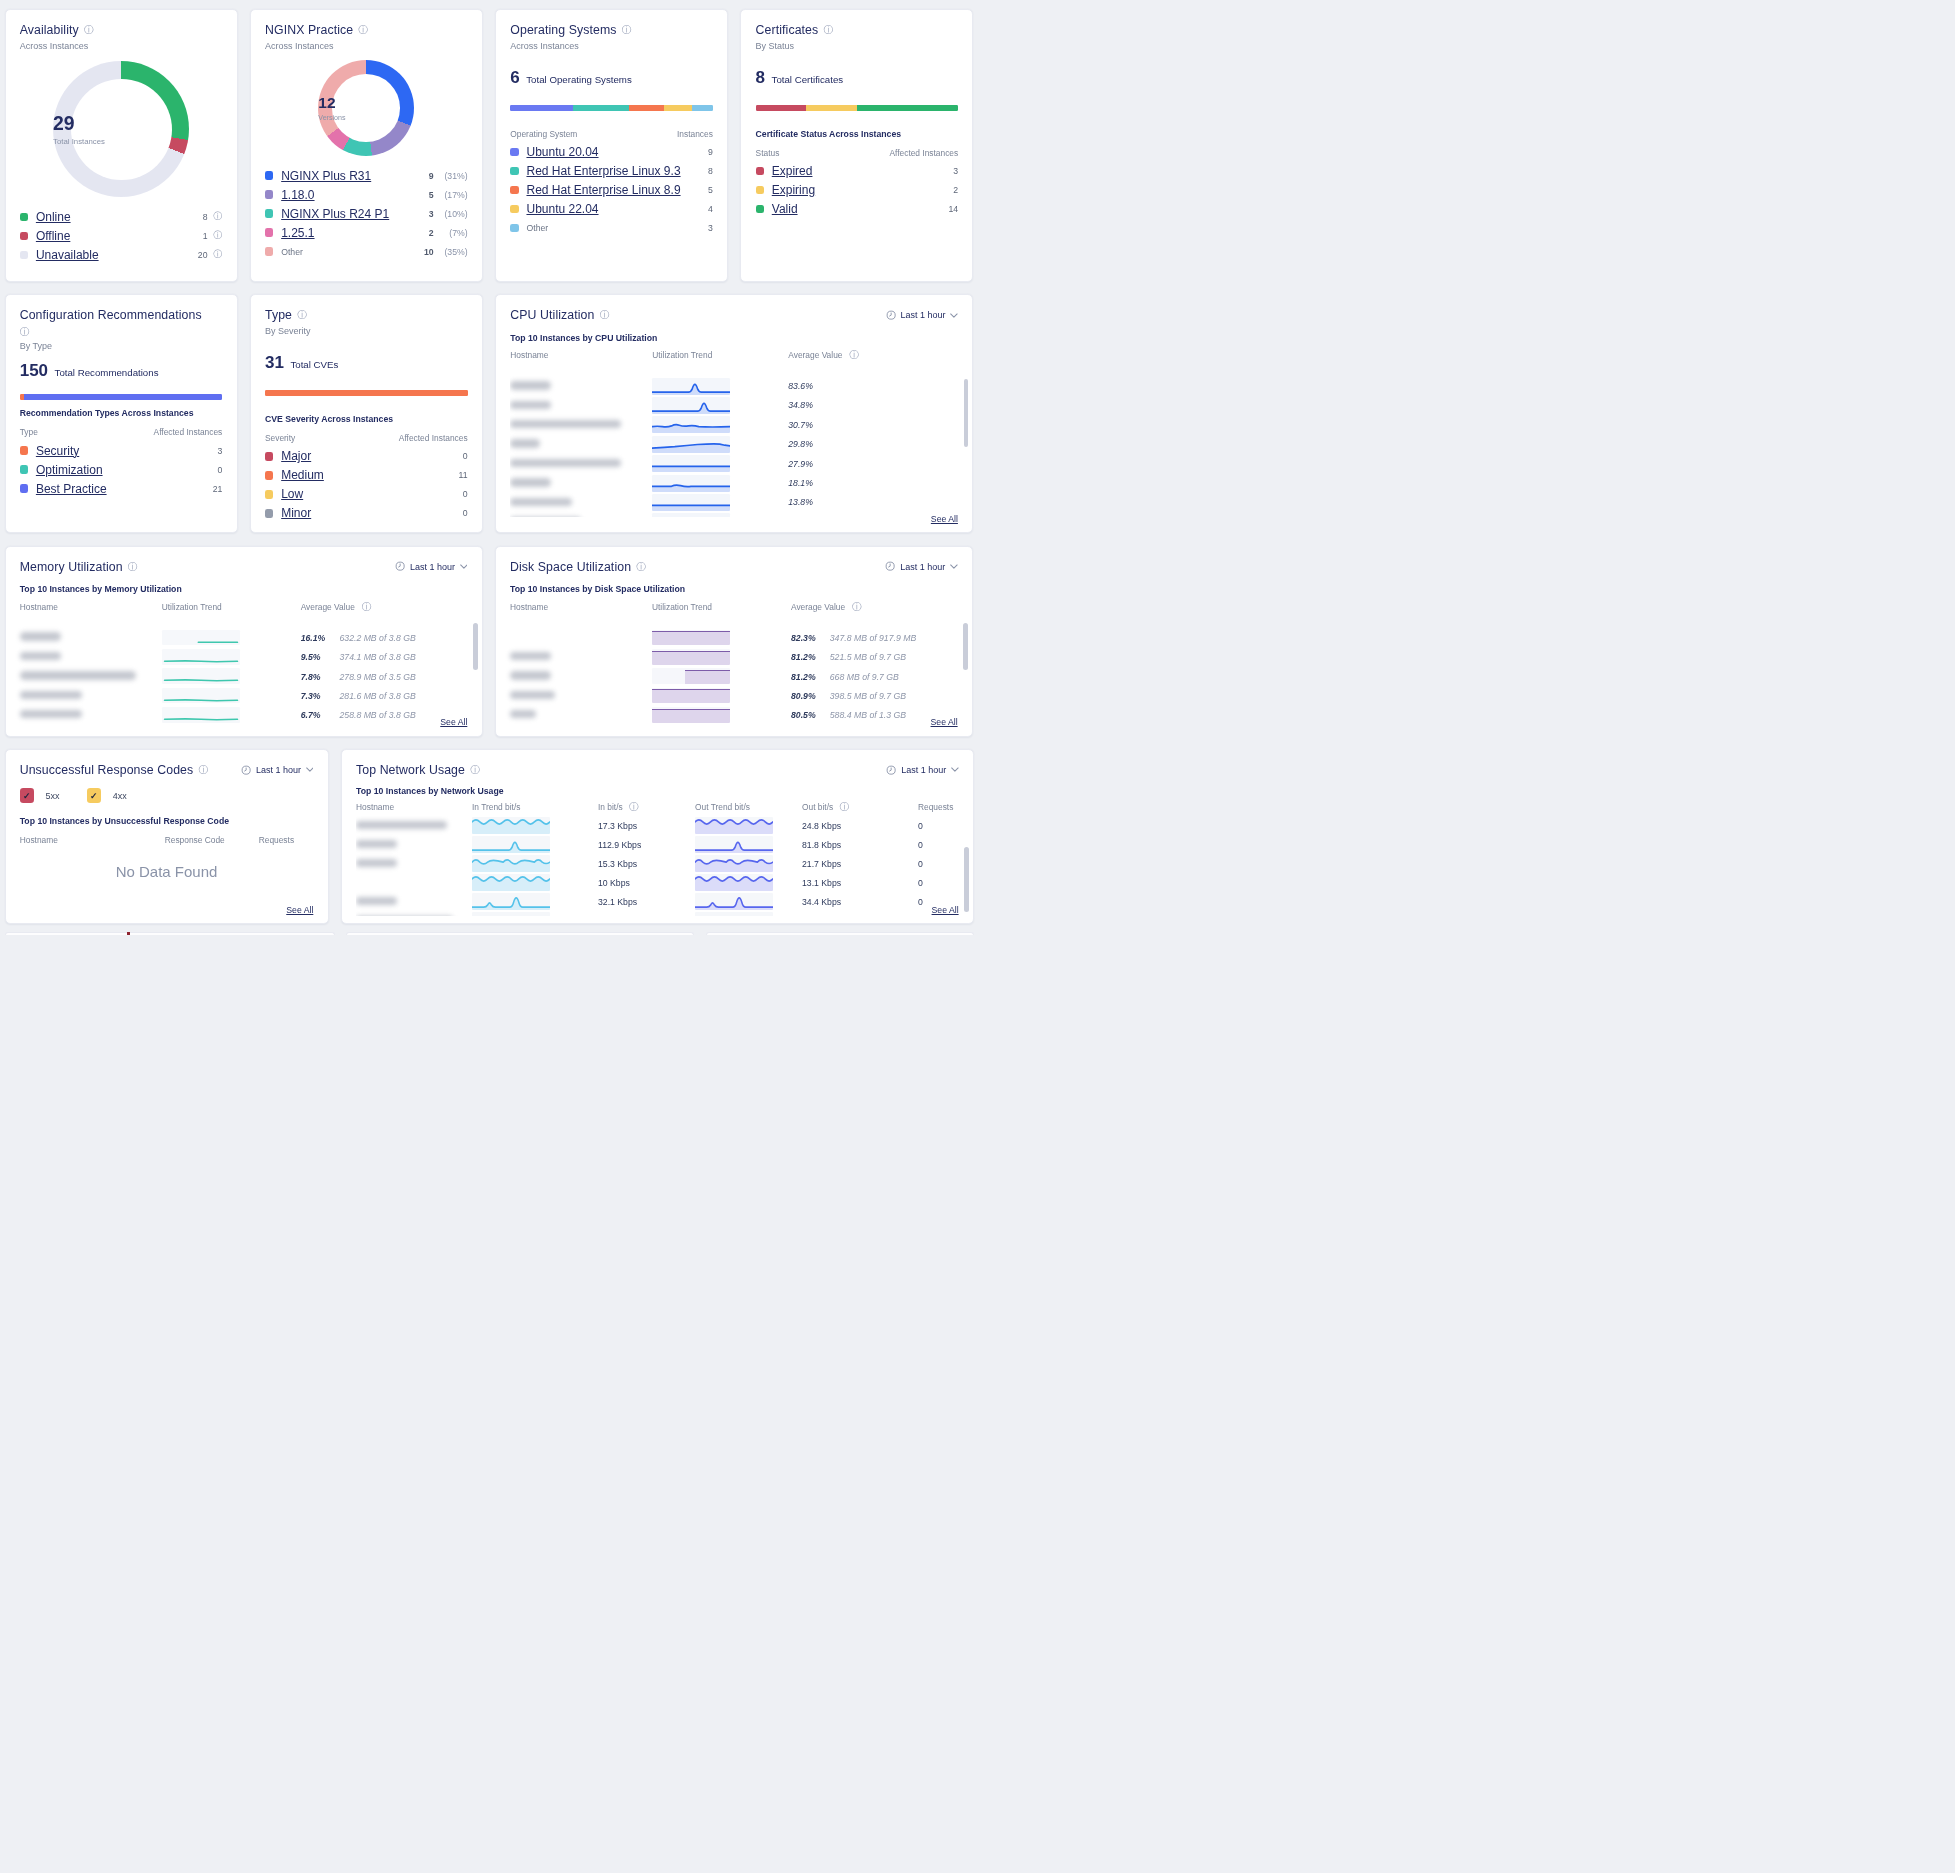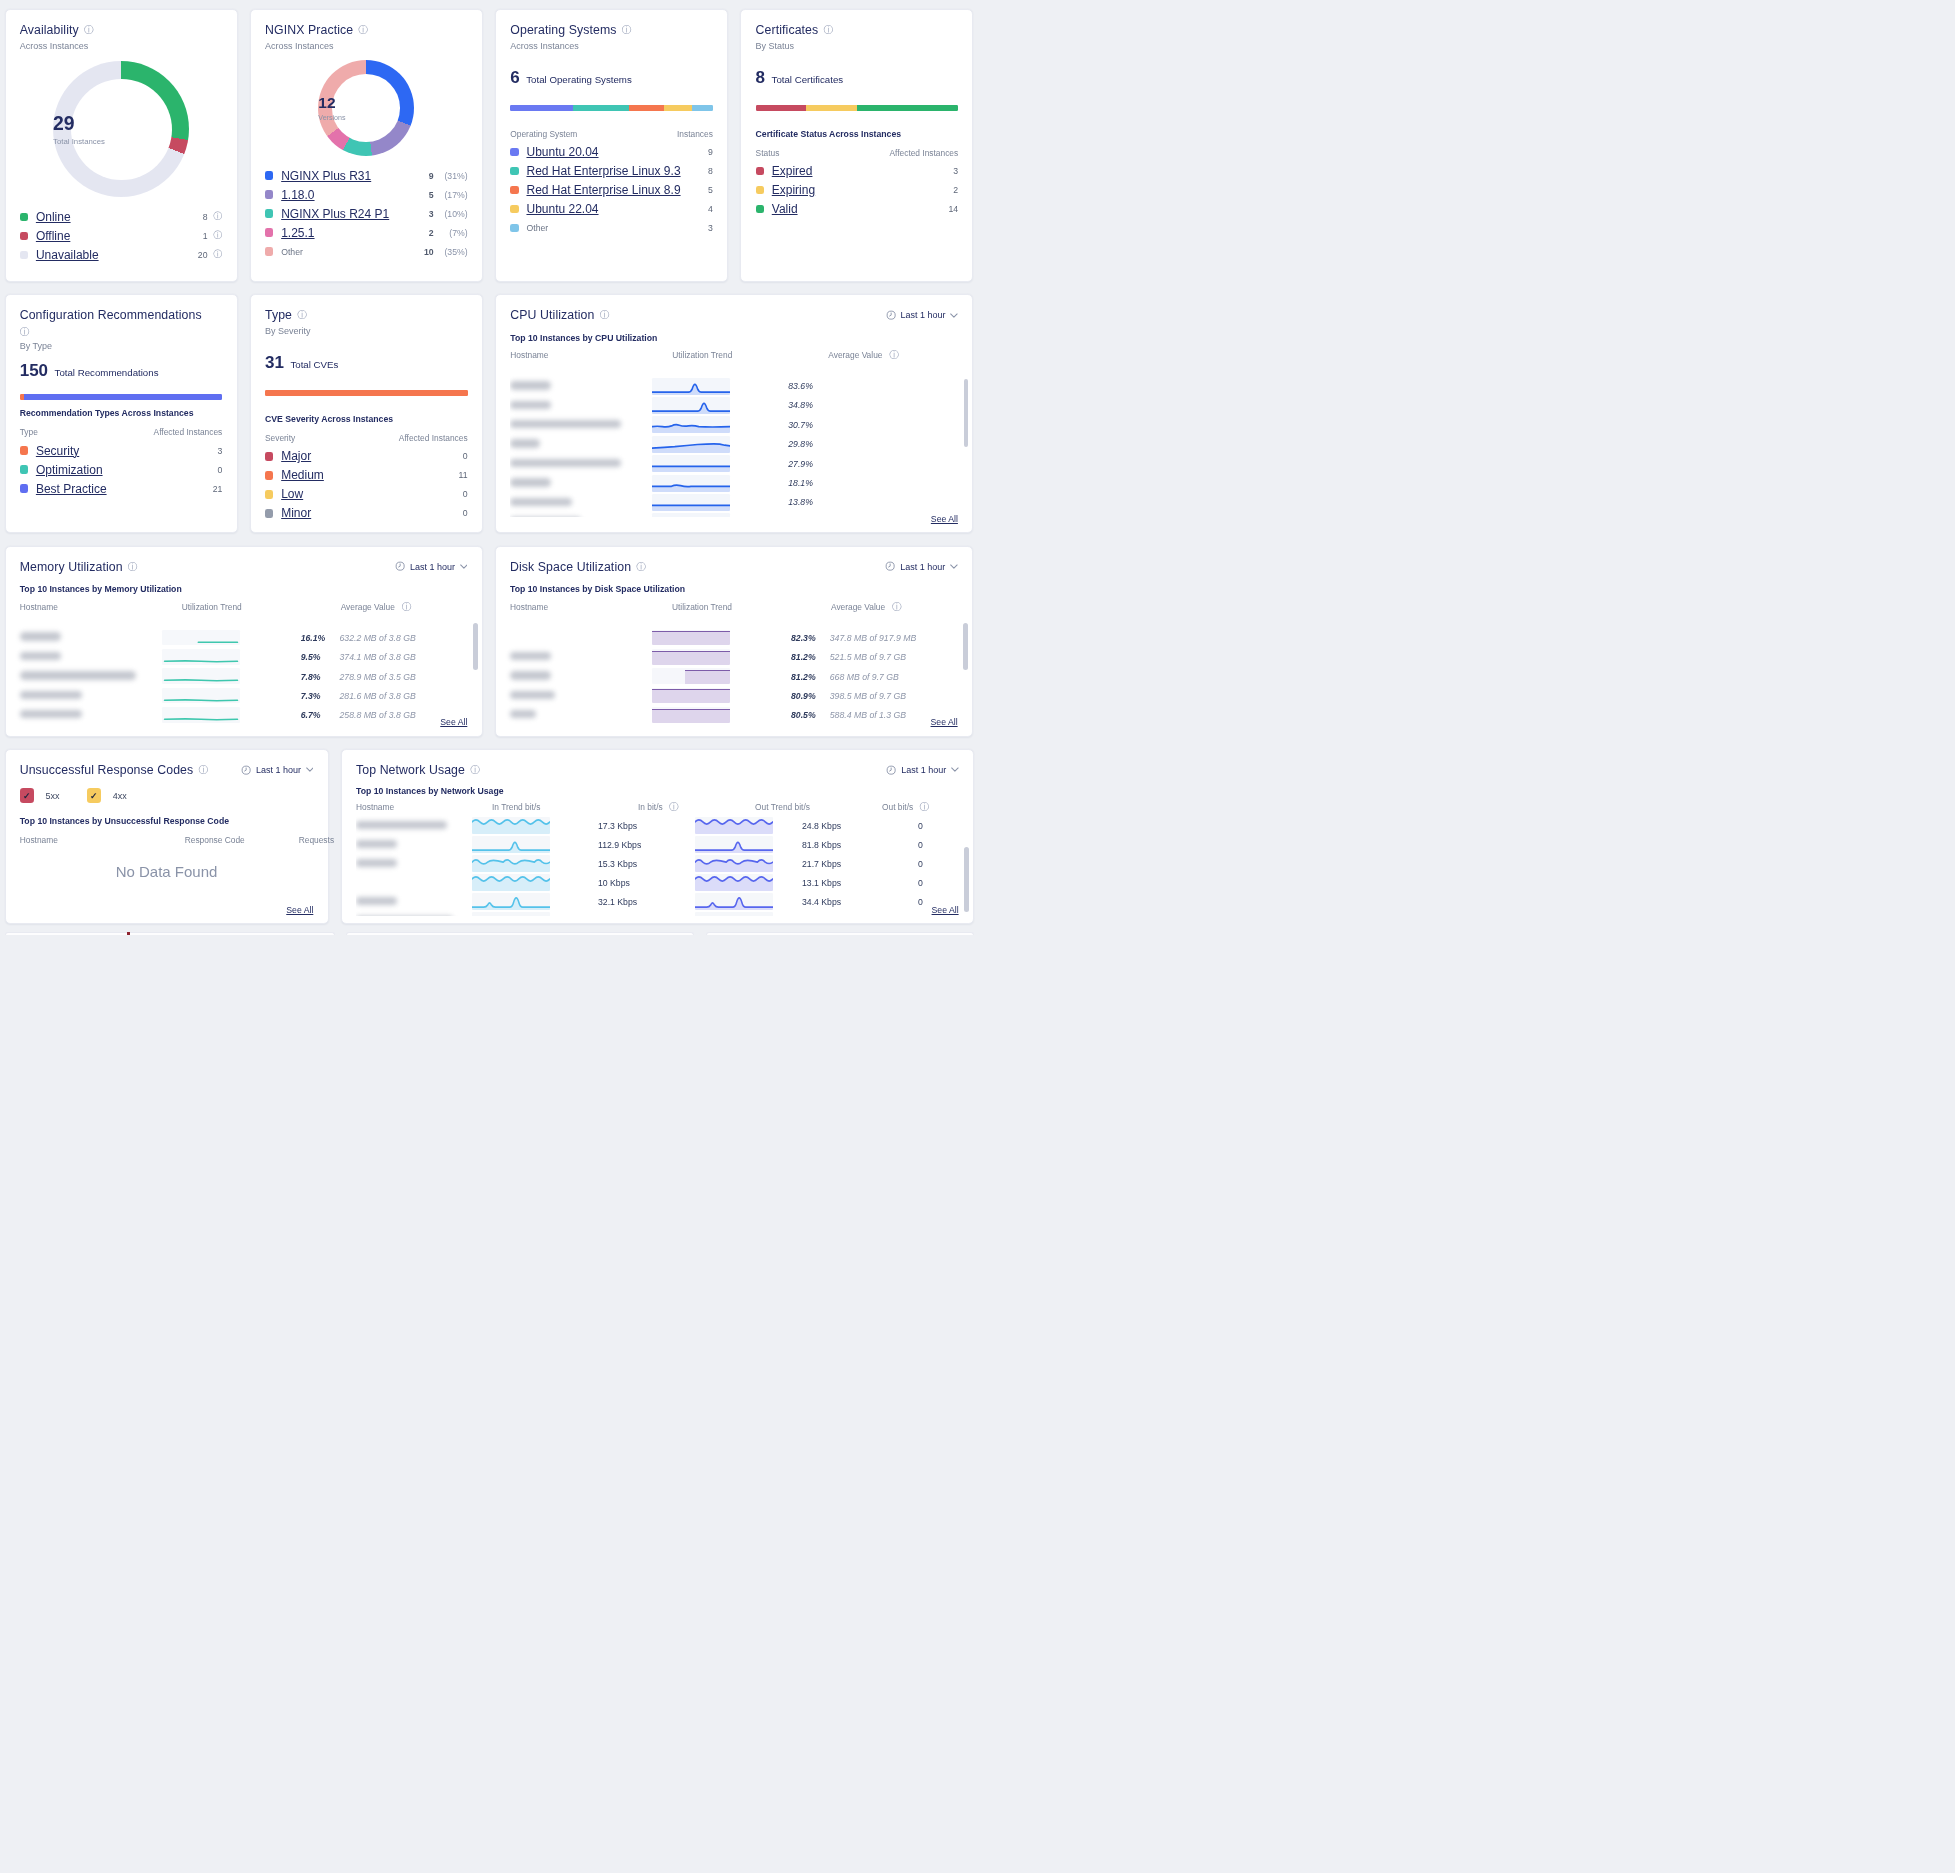--- a/index.html
+++ b/index.html
@@ -35,21 +35,21 @@
         background:conic-gradient(#2bb46c 0 99.3deg,#c64a60 99.3deg 111.7deg,#e4e6f1 111.7deg 360deg);}
   .d-av::after{content:"";position:absolute;inset:17.5px;background:#fff;border-radius:50%;}
   .d-ngx{width:96px;height:96px;border-radius:50%;margin-top:9px;
         background:conic-gradient(#2d68f3 0 111.6deg,#9487c9 111.6deg 172.8deg,#3fc5b4 172.8deg 208.8deg,#e372ab 208.8deg 234deg,#efabab 234deg 360deg);}
   .d-ngx::after{content:"";position:absolute;inset:14.2px;background:#fff;border-radius:50%;}
   .dc{position:absolute;inset:0;display:flex;flex-direction:column;align-items:flex-start;justify-content:center;z-index:1;}
   .dc .n{font-size:19.4px;font-weight:700;color:#232c62;}
   .dc .l{font-size:7.8px;color:#8a93a8;margin-top:2.6px;}
   .d-ngx .dc .n{font-size:15.5px;}
   .d-ngx .dc .l{font-size:7.1px;margin-top:1.3px;}
-  .th{font-size:8.4px;color:#7a8396;gap:20px;}
+  .th{font-size:8.4px;color:#7a8396;}
   .grid-cpu{display:grid;grid-template-columns:142px 136px 1fr;align-items:center;}
   .grid-mem{display:grid;grid-template-columns:142px 139px 1fr;align-items:center;}
   .grid-net{display:grid;grid-template-columns:116px 126px 97px 107px 116px 1fr;align-items:center;}
   .grid-urc{display:grid;grid-template-columns:145px 94px 1fr;align-items:center;}
   .rrow{height:19.4px;} .rrow-n{height:19px;}
   .scell{width:78px;height:17px;background:#f3f6fb;border-radius:1.3px;overflow:hidden;}
   .scell svg{display:block;width:100%;height:100%;}
   .scell.mem{height:15.5px;background:#f6f8fb;}
   .scell.net{height:17px;background:#f5f7fa;}
   .pill{display:inline-block;height:8.4px;border-radius:4.5px;background:#949aa8;filter:blur(2.6px);opacity:.55;}

